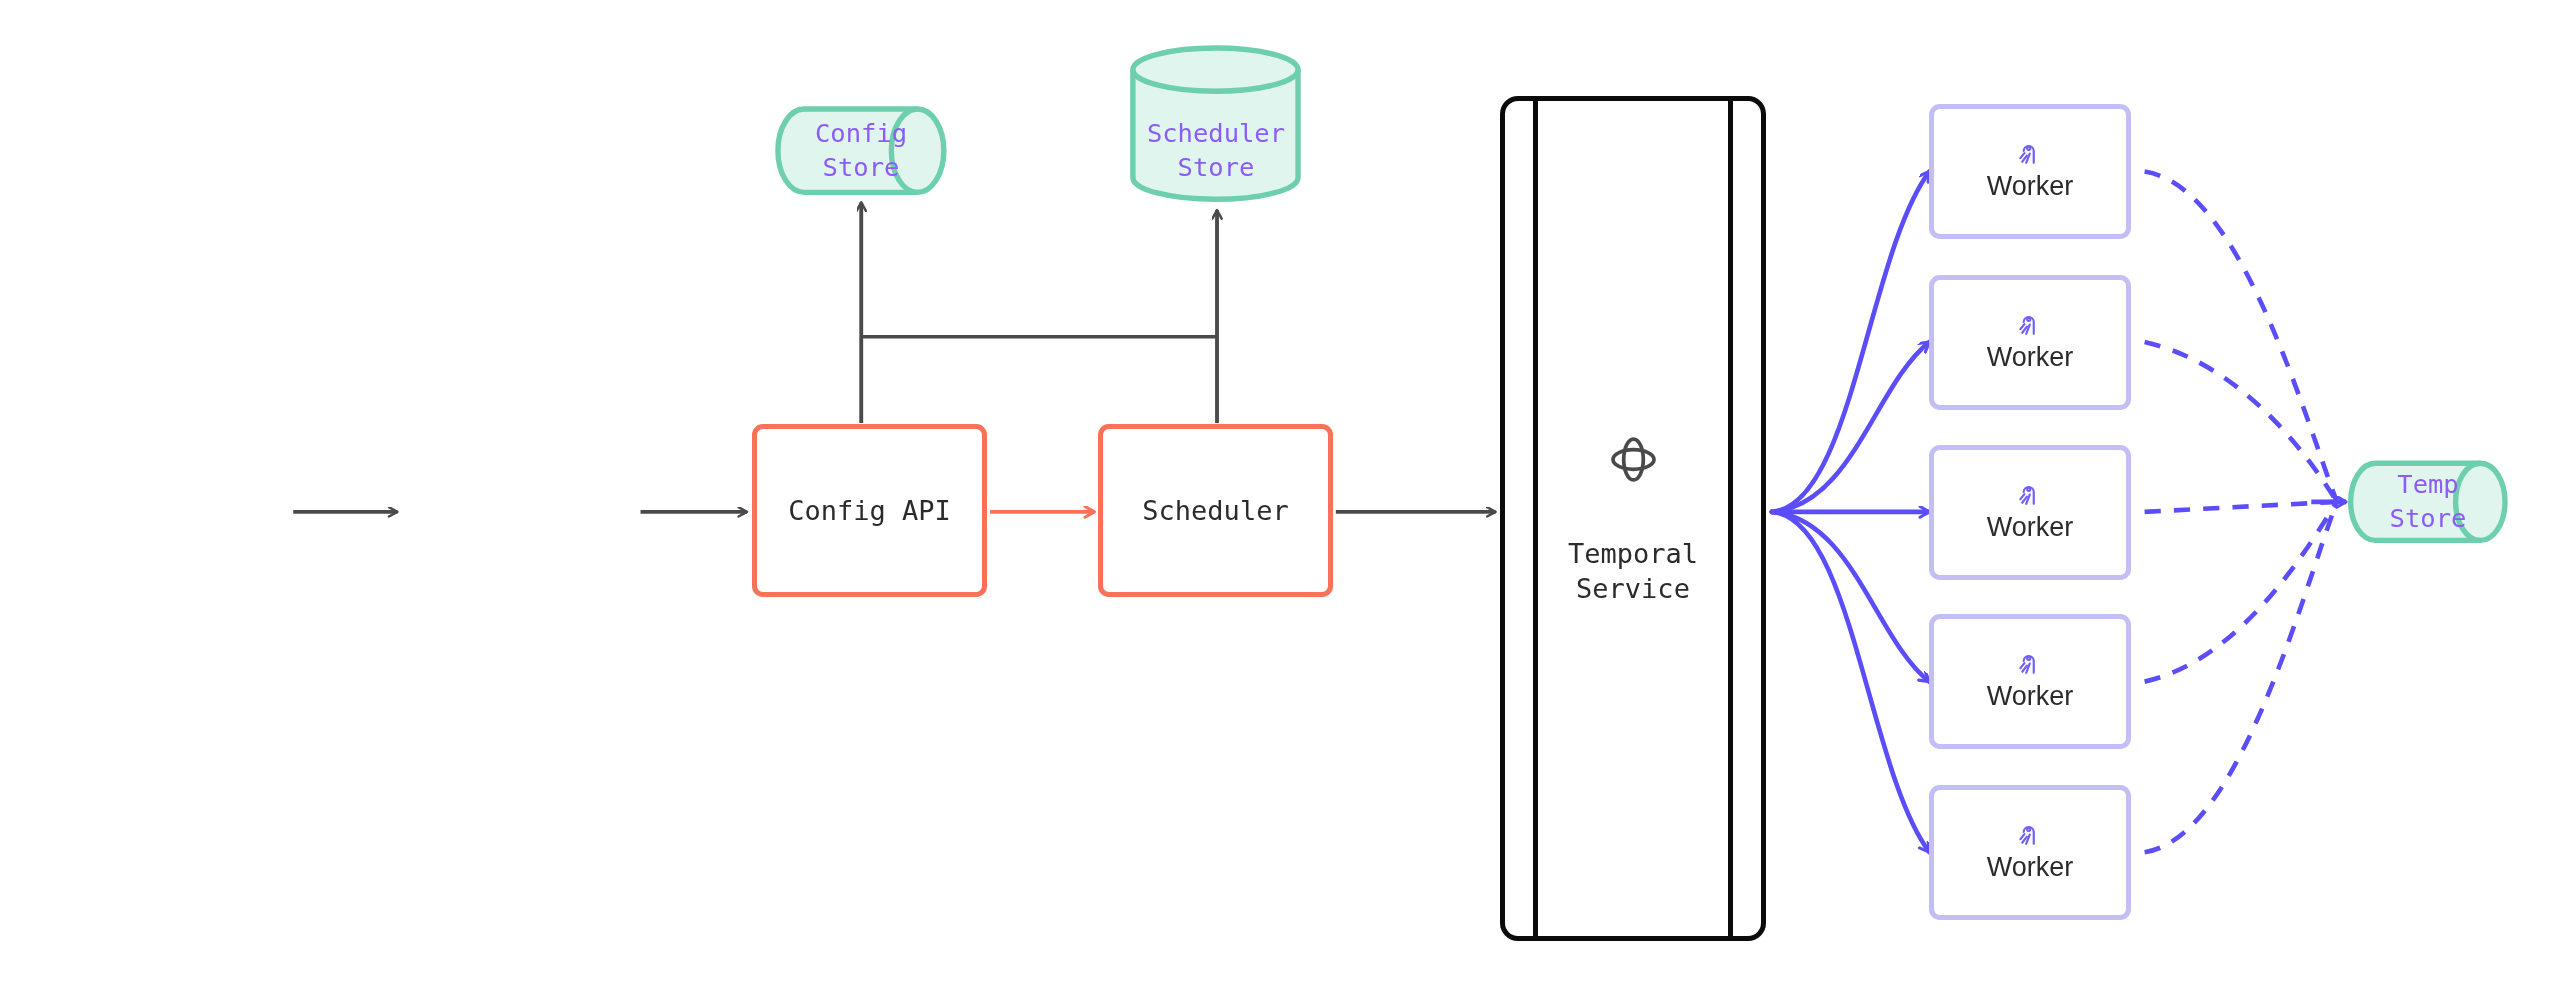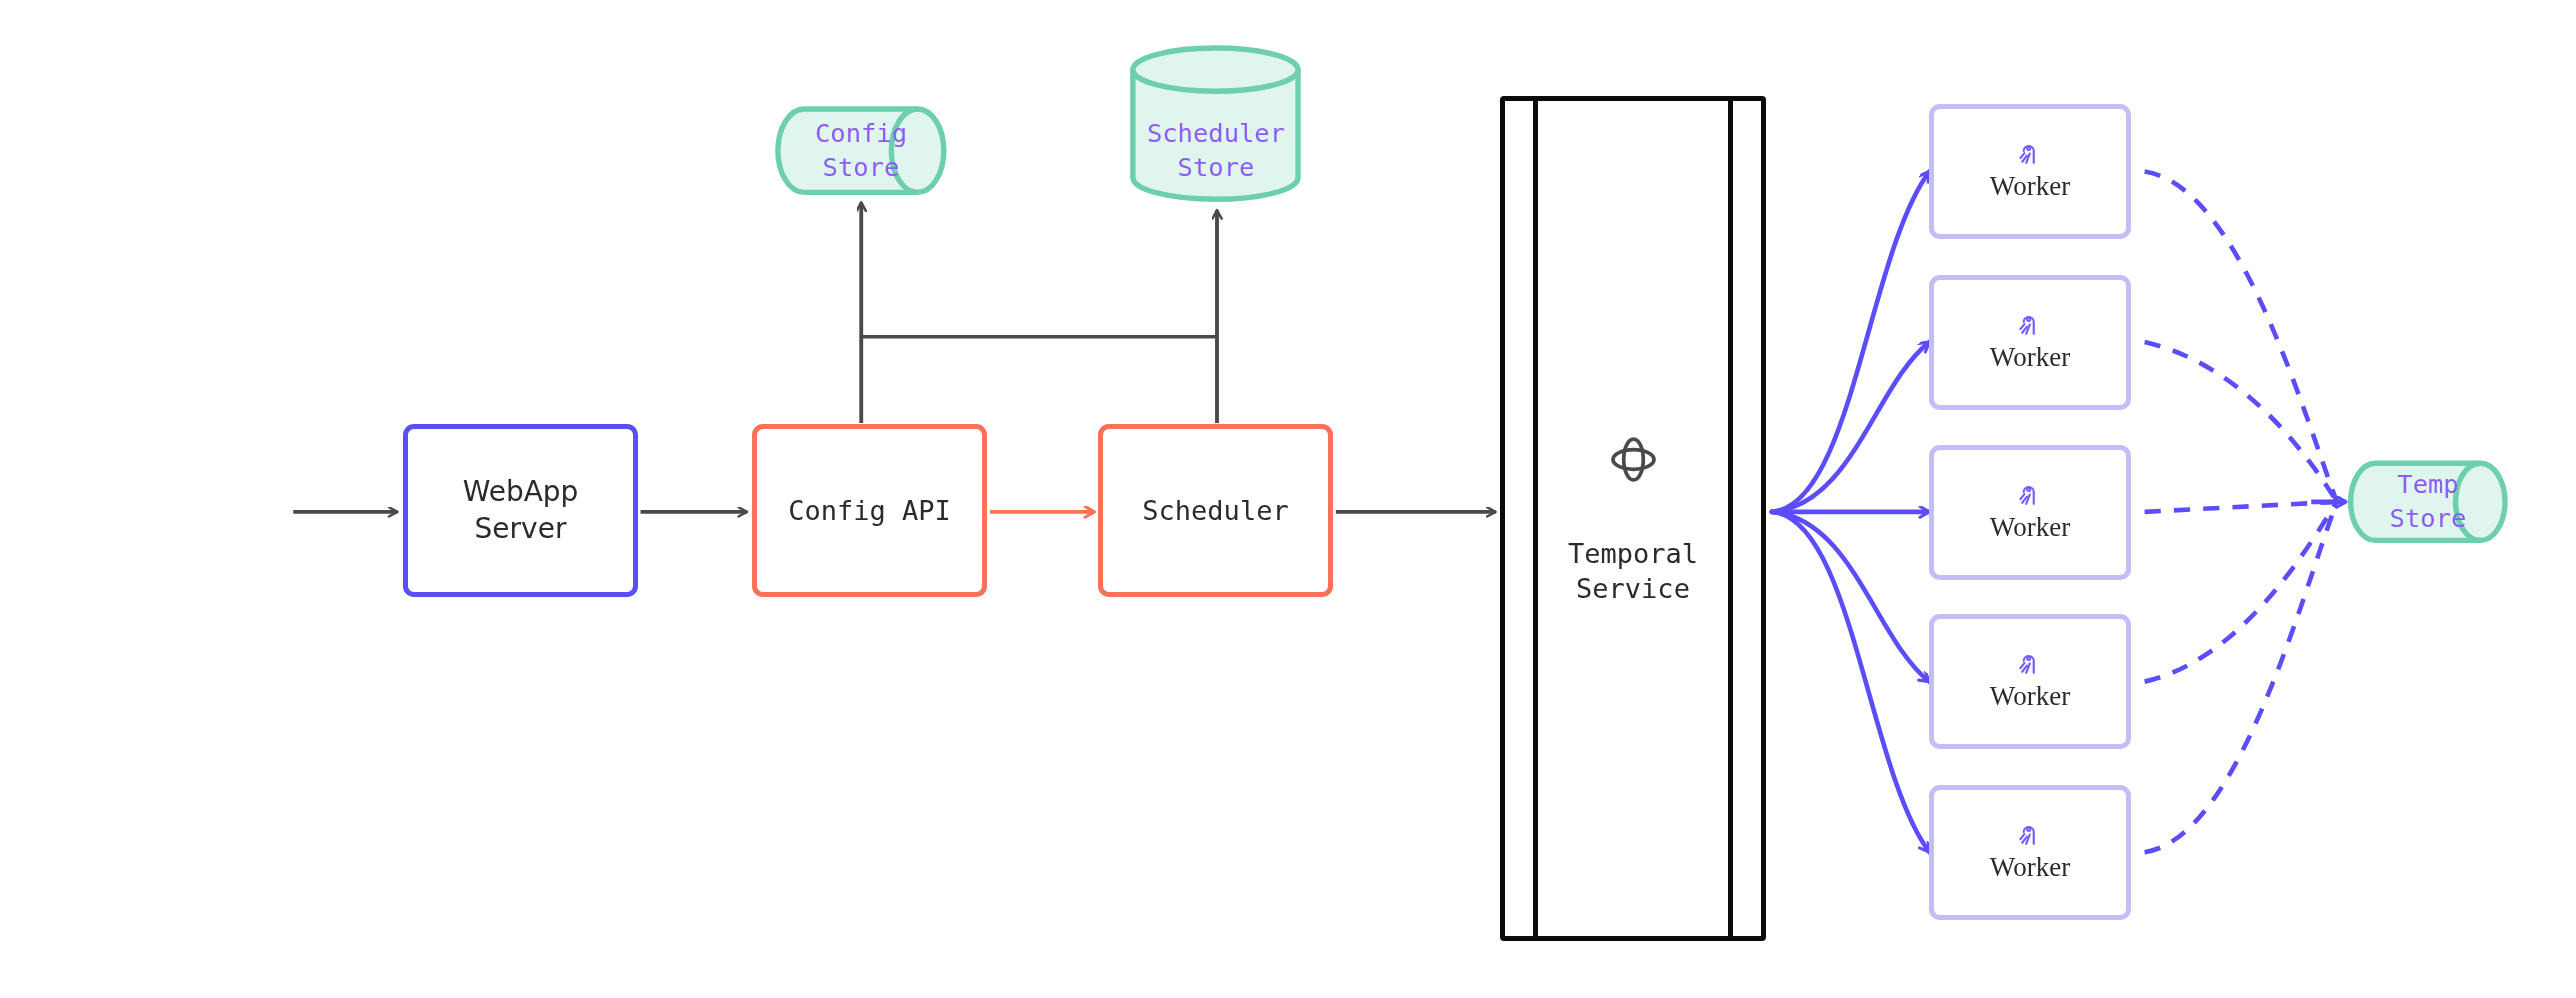--- a/index.html
+++ b/index.html
@@ -24,33 +24,33 @@
   #config-api{left:752px;top:424px;width:235px;height:173px;
             border:5.4px solid #fb7058;}
   #scheduler{left:1098px;top:424px;width:235px;height:173px;
             border:5.4px solid #fb7058;}
   .rbox .lbl{font-size:27px;color:#2b2b2b;line-height:1.30;
             font-family:"DejaVu Sans Mono", monospace;white-space:pre-line;}
   #webapp-server .lbl{font-family:"DejaVu Sans", sans-serif;font-size:28px;}
 
   
   #temporal-service{left:1500px;top:96px;width:266px;height:845px;
-            background:#ffffff;border:5.4px solid #0b0b0b;border-radius:4px;}
+            background:#ffffff;border:5.4px solid #0b0b0b;border-radius:18px;}
   #temporal-service .bar{position:absolute;top:-0.8px;bottom:-0.8px;width:5.4px;background:#0b0b0b;}
   #temporal-service .bar.l{left:28px;}
   #temporal-service .bar.r{right:28px;}
   #temporal-service .ts-inner{display:flex;flex-direction:column;align-items:center;
             justify-content:center;width:100%;height:100%;}
   #temporal-service .ts-label{margin-top:48px;font-size:27px;color:#2b2b2b;line-height:1.30;
             font-family:"DejaVu Sans Mono", monospace;white-space:pre-line;}
 
   
   .worker{width:202px;height:135px;background:#ffffff;border:5.4px solid #c3bef6;border-radius:10.8px;}
   .worker .wlbl{font-size:27px;color:#2b2b2b;margin-top:5px;
-            font-family:Liberation Serif, serif;}
+            font-family:Liberation Sans, sans-serif;}
   .worker .wlogo{line-height:0;}
 
   
   .cyl{position:absolute;}
   .cyl .txt{position:absolute;left:0;top:0;width:100%;height:100%;display:flex;
             align-items:center;justify-content:center;text-align:center;
             font-size:25.5px;color:#8b5cf6;line-height:1.30;white-space:pre-line;
             font-family:"DejaVu Sans Mono", monospace;}
   #config-store{left:778px;top:109px;width:166px;height:83px;}
   #config-store .txt{padding-right:26px;}
@@ -134,24 +134,20 @@
       <path d="M3214,600 a32,50 0 0 0 0,100" fill="none" stroke="#6ecfae" stroke-width="7"></path>
     </g>
 
     <g>
       <path d="M1468,90 v140 a107,28 0 0 0 214,0 v-140 a107,28 0 0 0 -214,0 z" fill="#e0f5ee" stroke="#6ecfae" stroke-width="7"></path>
       <path d="M1468,90 a107,28 0 0 0 214,0" fill="none" stroke="#6ecfae" stroke-width="7"></path>
     </g>
   </svg>
 
 
-  <div class="node rbox" id="webapp-server">
-    <span class="lbl">WebApp
-Server</span>
-  </div>
 
   <div class="node rbox" id="config-api">
     <span class="lbl">Config API</span>
   </div>
 
   <div class="node rbox" id="scheduler">
     <span class="lbl">Scheduler</span>
   </div>
 
   <div class="cyl" id="config-store">

